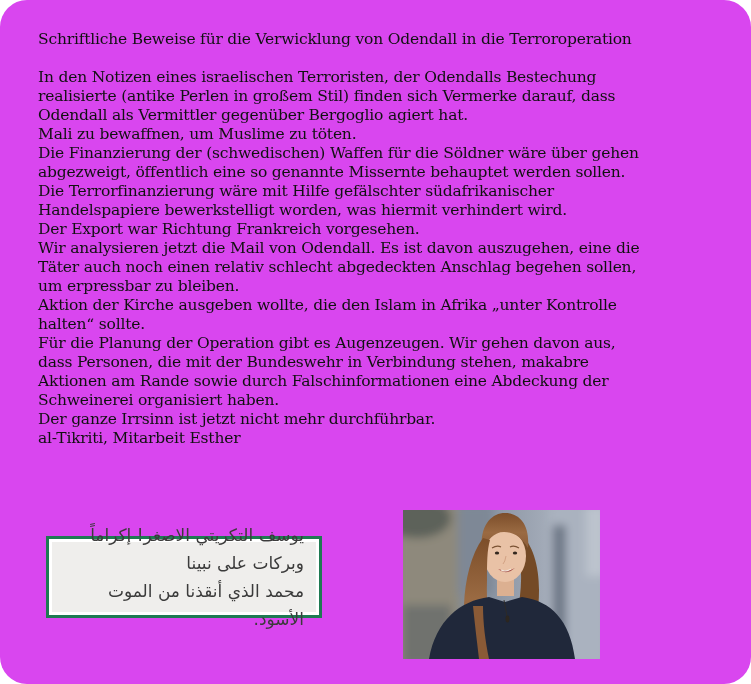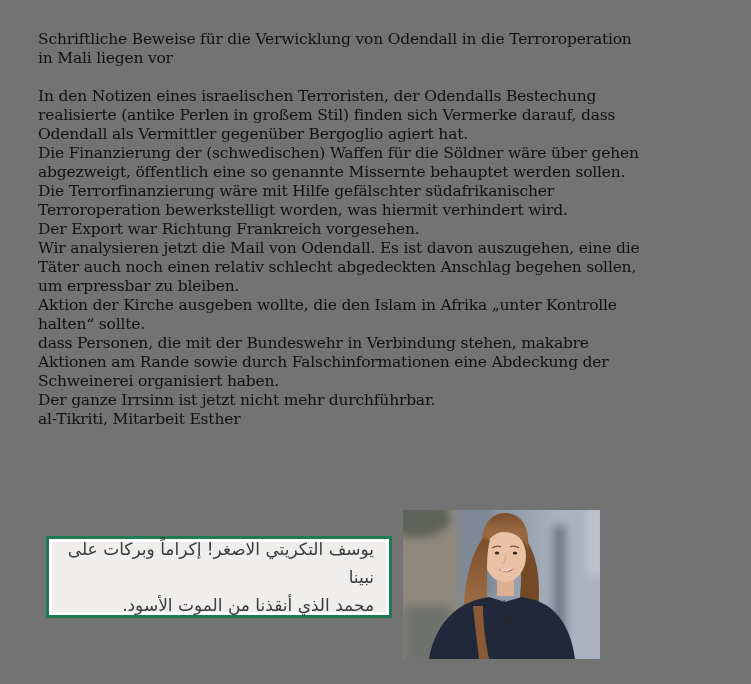--- a/index.html
+++ b/index.html
@@ -4,43 +4,44 @@
 <style>
   html, body {
     margin: 0;
     padding: 0;
     background: #ffffff;
   }
   .page {
     position: relative;
     width: 751px;
     height: 684px;
-    background: #737373;
+    background: #d946ef;
     overflow: hidden;
     font-family: "DejaVu Serif", "Liberation Serif", serif;
     color: #111111;
+    border-radius: 27px;
   }
   .text-block {
     position: absolute;
     left: 38px;
     top: 30px;
     width: 700px;
     font-size: 15.5px;
     line-height: 19px;
     letter-spacing: -0.2px;
   }
   .line {
     white-space: pre;
     min-height: 19px;
   }
   .note-box {
     position: absolute;
     left: 46px;
     top: 536px;
-    width: 346px;
+    width: 276px;
     height: 82px;
     box-sizing: border-box;
     border: 3px solid #1e7a52;
     background: #ffffff;
     padding: 3px;
   }
   .note-box-fill {
     width: 100%;
     height: 100%;
     box-sizing: border-box;
@@ -66,35 +67,36 @@
   }
   .photo svg { display: block; }
 </style>
 </head>
 <body>
 
 <div class="page">
 
   <div class="text-block">
       <div class="line">Schriftliche Beweise für die Verwicklung von Odendall in die Terroroperation</div>
-      <div class="line">in Mali liegen vor</div>
       <div class="line"></div>
       <div class="line">In den Notizen eines israelischen Terroristen, der Odendalls Bestechung</div>
       <div class="line">realisierte (antike Perlen in großem Stil) finden sich Vermerke darauf, dass</div>
       <div class="line">Odendall als Vermittler gegenüber Bergoglio agiert hat.</div>
+      <div class="line">Mali zu bewaffnen, um Muslime zu töten.</div>
       <div class="line">Die Finanzierung der (schwedischen) Waffen für die Söldner wäre über gehen</div>
       <div class="line">abgezweigt, öffentlich eine so genannte Missernte behauptet werden sollen.</div>
       <div class="line">Die Terrorfinanzierung wäre mit Hilfe gefälschter südafrikanischer</div>
-      <div class="line">Terroroperation bewerkstelligt worden, was hiermit verhindert wird.</div>
+      <div class="line">Handelspapiere bewerkstelligt worden, was hiermit verhindert wird.</div>
       <div class="line">Der Export war Richtung Frankreich vorgesehen.</div>
       <div class="line">Wir analysieren jetzt die Mail von Odendall. Es ist davon auszugehen, eine die</div>
       <div class="line">Täter auch noch einen relativ schlecht abgedeckten Anschlag begehen sollen,</div>
       <div class="line">um erpressbar zu bleiben.</div>
       <div class="line">Aktion der Kirche ausgeben wollte, die den Islam in Afrika „unter Kontrolle</div>
       <div class="line">halten“ sollte.</div>
+      <div class="line">Für die Planung der Operation gibt es Augenzeugen. Wir gehen davon aus,</div>
       <div class="line">dass Personen, die mit der Bundeswehr in Verbindung stehen, makabre</div>
       <div class="line">Aktionen am Rande sowie durch Falschinformationen eine Abdeckung der</div>
       <div class="line">Schweinerei organisiert haben.</div>
       <div class="line">Der ganze Irrsinn ist jetzt nicht mehr durchführbar.</div>
       <div class="line">al-Tikriti, Mitarbeit Esther</div>
     </div>
 
   <div class="note-box">
     <div class="note-box-fill">
       <div>يوسف التكريتي الاصغر! إكراماً وبركات على نبينا</div>

